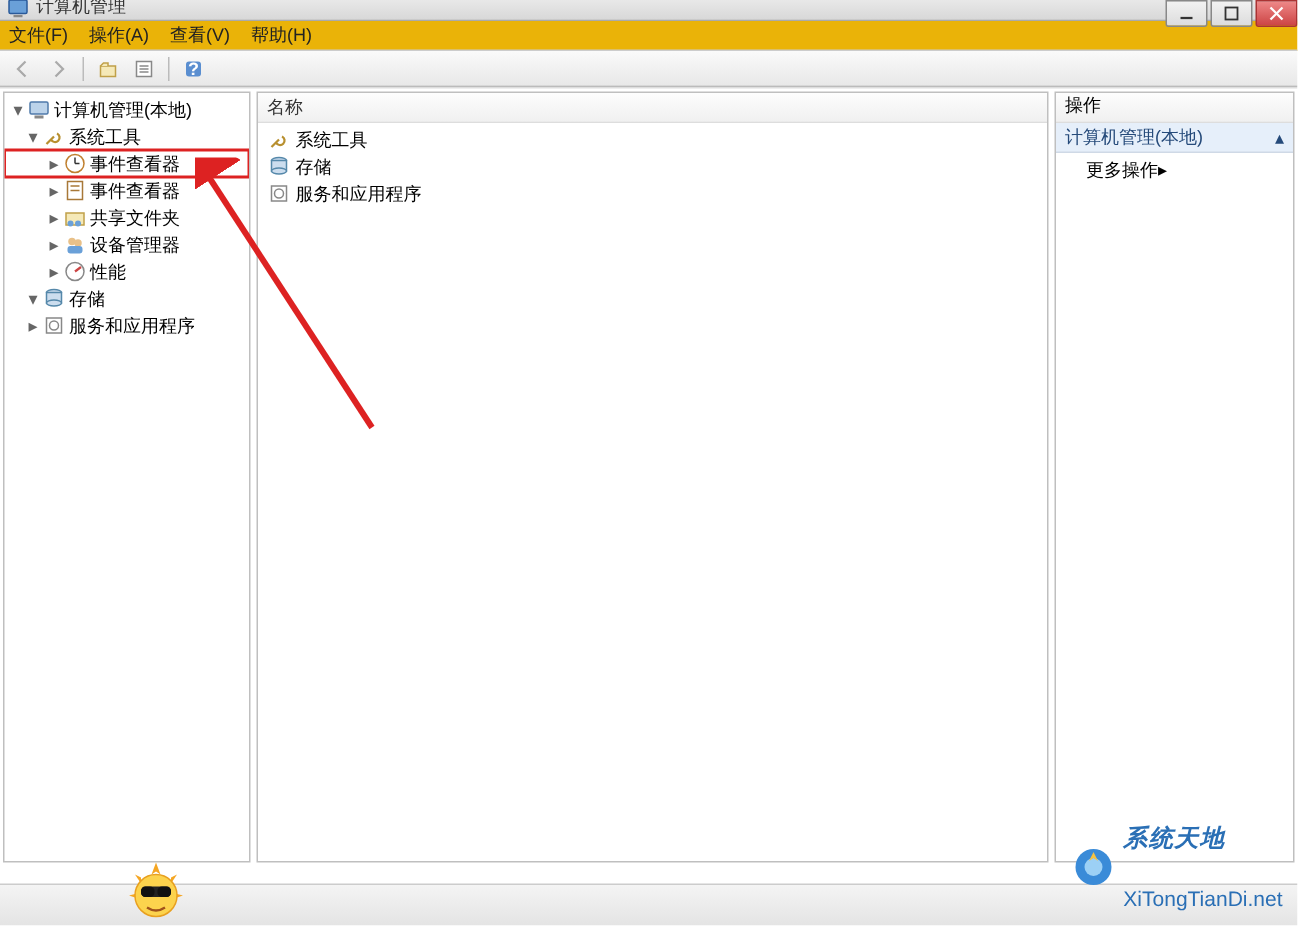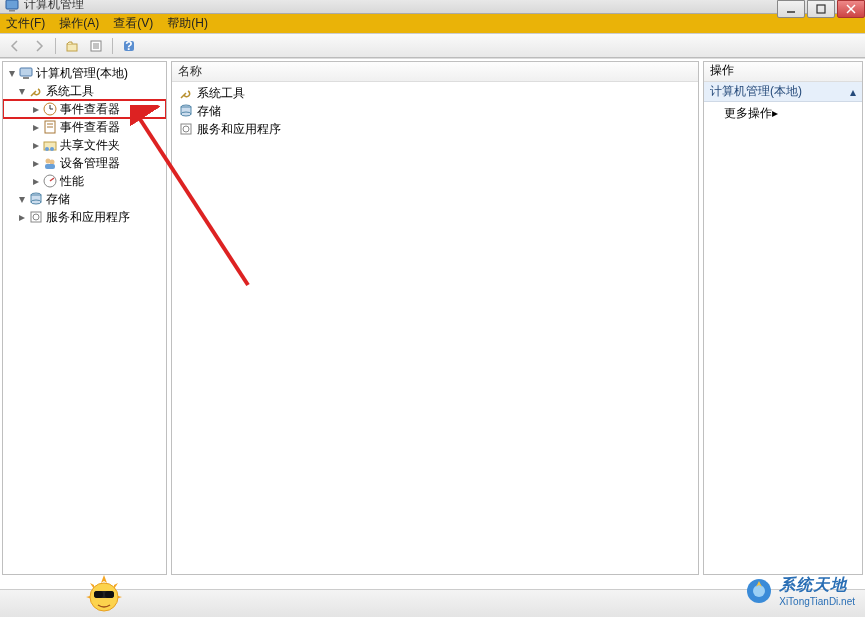--- a/index.html
+++ b/index.html
@@ -52,21 +52,21 @@
 .actions .asection { background: #e6effa; border-bottom: 1px solid #cfd9e6; height: 20px; display: flex; align-items: center; justify-content: space-between; padding: 0 6px; color: #254a7a; cursor: pointer; }
 .actions .alink { height: 22px; display: flex; align-items: center; justify-content: flex-start; padding: 0 10px 0 20px; color: #000000; cursor: pointer; }
 
 
 .red-arrow { position: absolute; left: 130px; top: 105px; pointer-events: none; }
 
 
 .brand { position: absolute; right: 10px; bottom: 10px; display: flex; align-items: center; gap: 6px; }
 .brand .blogo { width: 28px; height: 28px; }
 .brand .btxt1 { font-size: 16px; font-weight: bold; color: #2a6fb5; font-style: italic; letter-spacing: 1px; }
-.brand .btxt2 { font-size: 10px; color: #2a6fb5; }
+.brand .btxt2 { font-size: 14px; color: #2a6fb5; margin-top: 21px; }
 
 
 .sun { position: absolute; left: 80px; bottom: 2px; font-size: 40px; }
 
 
 .statusbar { position: absolute; left: 0; right: 0; bottom: 0; height: 28px; background: linear-gradient(to bottom,#f4f4f4,#e4e4e4); border-top: 1px solid #ccc; }
 
 
 svg { display: block; }
 </style>

